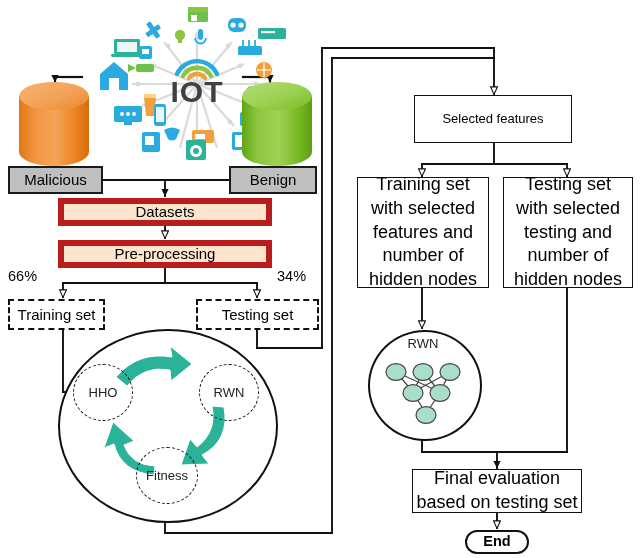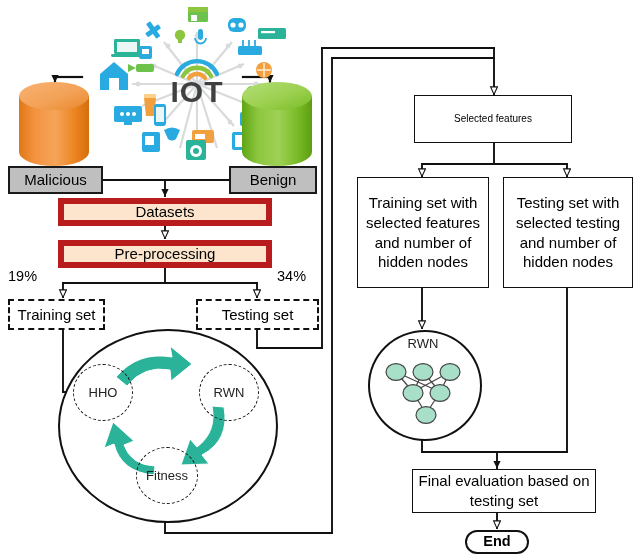--- a/index.html
+++ b/index.html
@@ -50,24 +50,24 @@
     font-size: 15px;
   }
   .box-dashed {
     background: #ffffff;
     border: 2px dashed #111111;
     font-size: 15px;
   }
   .box-plain {
     background: #ffffff;
     border: 1.6px solid #111111;
-    font-size: 10px;
+    font-size: 13px;
   }
   .box-plain.multiline {
-    font-size: 15px;
+    font-size: 18px;
     line-height: 1.32;
   }
   .pct-label {
     position: absolute;
     font-size: 14.5px;
     color: #000;
   }
   .terminator {
     background: #ffffff;
     border: 2.4px solid #111111;
@@ -369,21 +369,21 @@
     <span>Benign</span>
   </div>
 
   <div class="node box-peach" style="left:58px; top:198px; width:214px; height:28px;">
     <span>Datasets</span>
   </div>
   <div class="node box-peach" style="left:58px; top:240px; width:214px; height:28px;align-items:center;">
     <span>Pre-processing</span>
   </div>
 
-  <div class="pct-label" style="left:8px; top:268px;">19%</div>
+  <div class="pct-label" style="left:8px; top:268px;">66%</div>
   <div class="pct-label" style="left:277px; top:268px;">34%</div>
 
   <div class="node box-dashed" style="left:8px; top:299px; width:97px; height:31px;">
     <span>Training set</span>
   </div>
   <div class="node box-dashed" style="left:196px; top:299px; width:123px; height:31px;">
     <span>Testing set</span>
   </div>
 
   <div class="cycle-ellipse" style="left:58px; top:329px; width:216px; height:190px;"></div>
@@ -441,21 +441,21 @@
     <g fill="#A8DFC9" stroke="#444444" stroke-width="1.2">
       <ellipse cx="28" cy="42" rx="10" ry="8.4"></ellipse>
       <ellipse cx="55" cy="42" rx="10" ry="8.4"></ellipse>
       <ellipse cx="82" cy="42" rx="10" ry="8.4"></ellipse>
       <ellipse cx="45" cy="63" rx="10" ry="8.4"></ellipse>
       <ellipse cx="72" cy="63" rx="10" ry="8.4"></ellipse>
       <ellipse cx="58" cy="85" rx="10" ry="8.4"></ellipse>
     </g>
   </svg>
 
-  <div class="node box-plain multiline" style="left:412px; top:469px; width:184px; height:44px;">
+  <div class="node box-plain multiline" style="left:412px; top:469px; width:170px; height:44px;">
     <span>Final evaluation based on testing set</span>
   </div>
 
   <div class="node terminator" style="left:465px; top:530px; width:64px; height:24px;text-align:right;">
     <span>End</span>
   </div>
 
 </div>
 
 </body></html>

